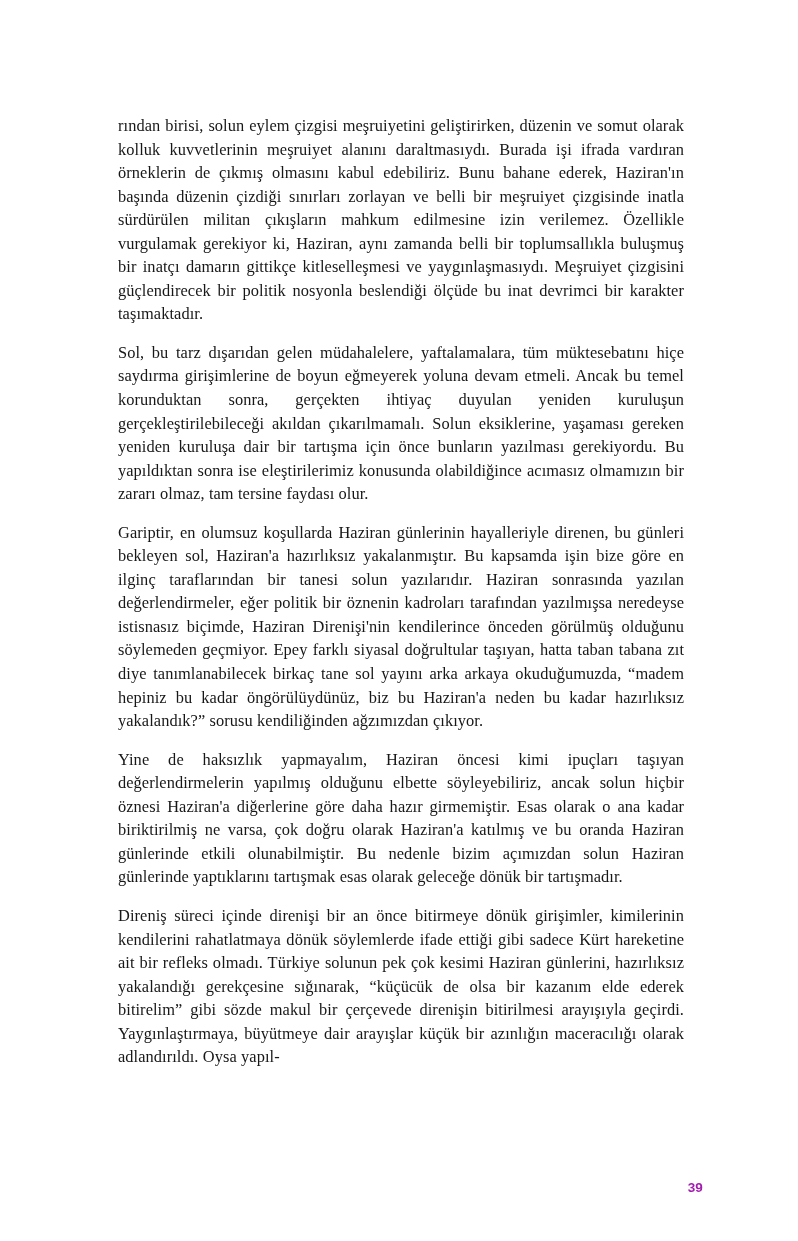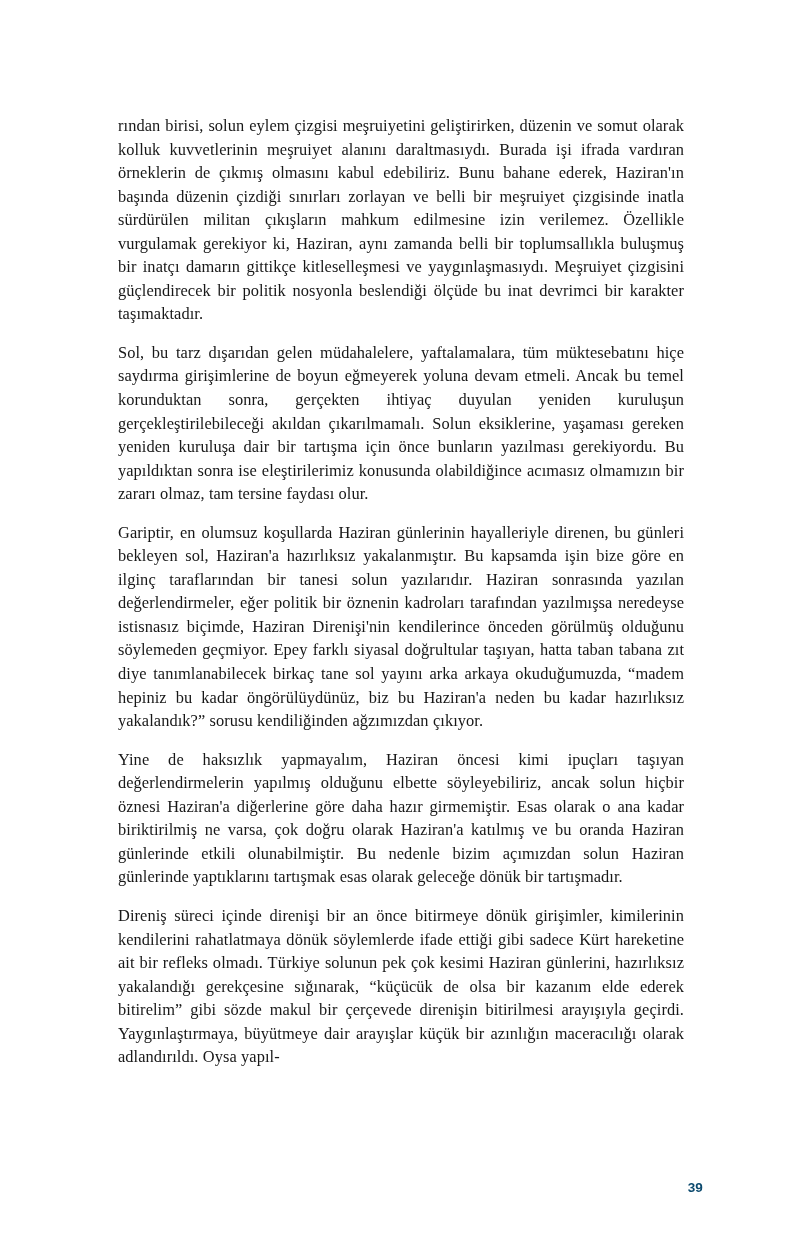--- a/index.html
+++ b/index.html
@@ -43,21 +43,21 @@
     margin-bottom: 0;
     font-family: Liberation Serif, serif;
   }
   .folio {
     position: absolute;
     right: 95px;
     bottom: 62px;
     font-family: "Liberation Sans", "DejaVu Sans", sans-serif;
     font-size: 13.5px;
     font-weight: bold;
-    color: #0c4a6e;
+    color: #a21caf;
     letter-spacing: 0.01em;
   }
 </style>
 </head>
 <body>
 
 <div class="page">
 
   <div class="text-block">
     <p class="para">rından birisi, solun eylem çizgisi meşruiyetini geliştirirken, düzenin ve somut olarak kolluk kuvvetlerinin meşruiyet alanını daraltmasıydı. Burada işi ifrada vardıran örneklerin de çıkmış olmasını kabul edebiliriz. Bunu bahane ederek, Haziran'ın başında düzenin çizdiği sınırları zorlayan ve belli bir meşruiyet çizgisinde inatla sürdürülen militan çıkışların mahkum edilmesine izin verilemez. Özellikle vurgulamak gerekiyor ki, Haziran, aynı zamanda belli bir toplumsallıkla buluşmuş bir inatçı damarın gittikçe kitleselleşmesi ve yaygınlaşmasıydı. Meşruiyet çizgisini güçlendirecek bir politik nosyonla beslendiği ölçüde bu inat devrimci bir karakter taşımaktadır.</p>

